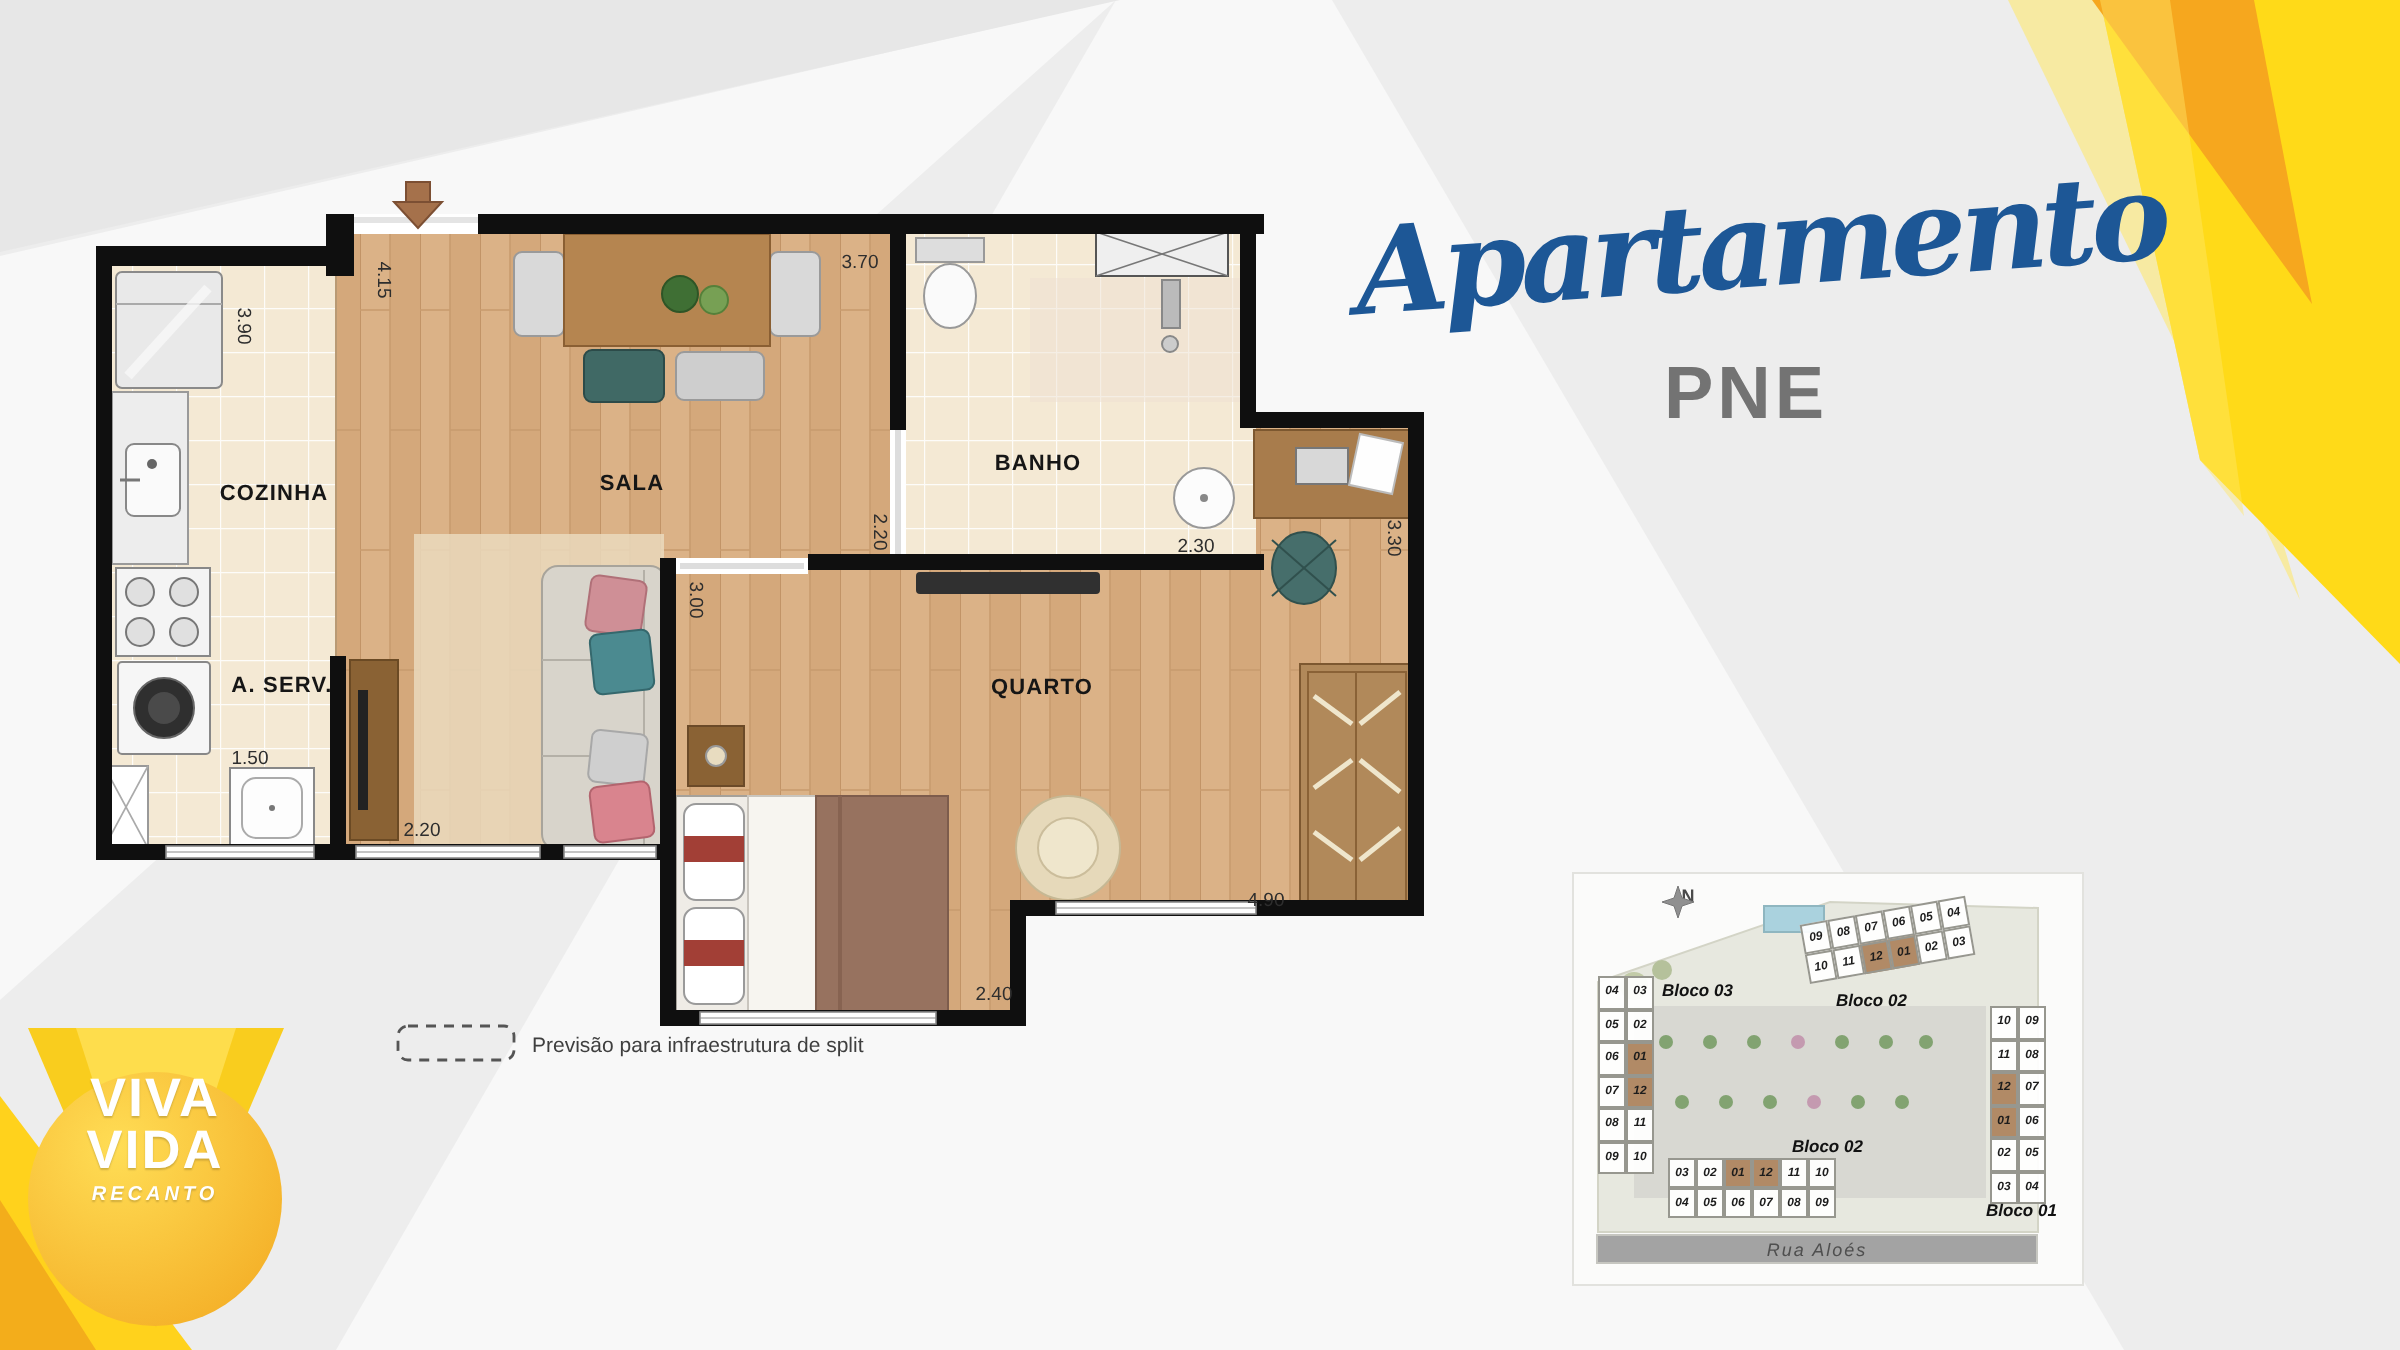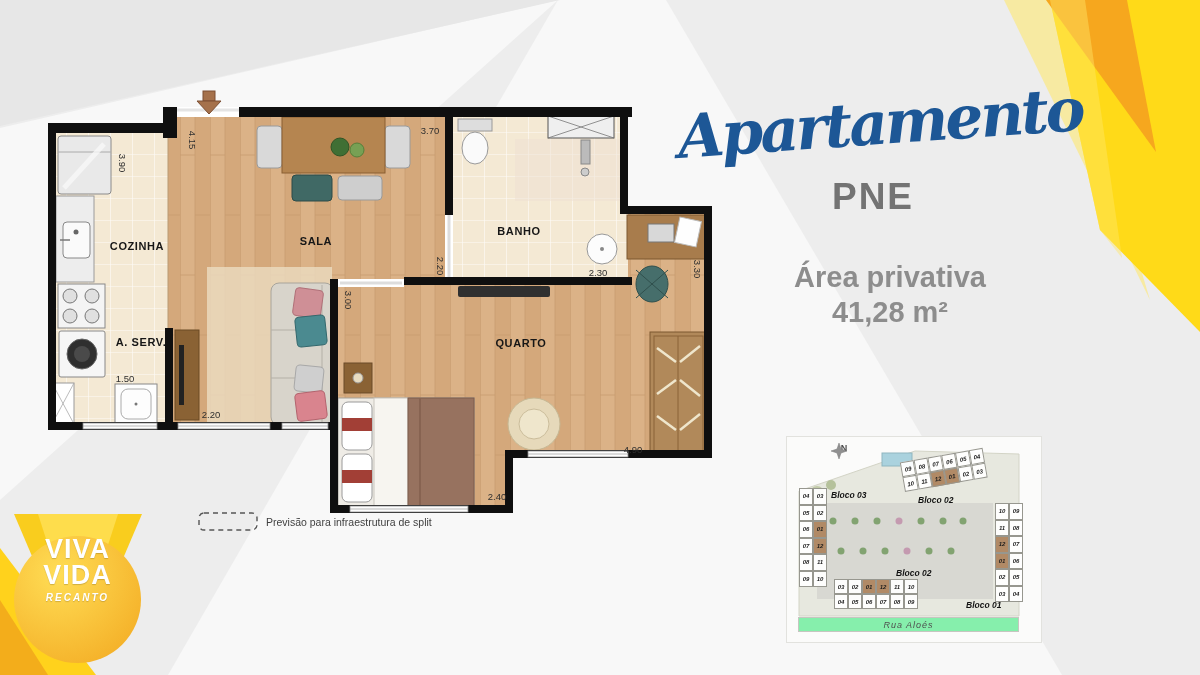--- a/index.html
+++ b/index.html
@@ -40,23 +40,23 @@
     background:rgba(255,255,255,.93);border:0.5px solid #97978f;box-sizing:border-box;}
   .block .unit.hl{background:#b18a66;}
   .b-vert{grid-template-columns:repeat(2,14px);grid-auto-rows:16.5px;}
   .b-horz{grid-template-columns:repeat(6,14px);grid-auto-rows:15px;}
   .b03{left:12px;top:51px;}
   .b02{left:118px;top:25px;transform:rotate(-10deg);transform-origin:left bottom;}
   .b04{left:47px;top:142px;}
   .b01{left:208px;top:66px;}
   .block-label{position:absolute;font-style:italic;font-weight:bold;font-size:8.5px;color:#121212;white-space:nowrap;}
   .lb03{left:44px;top:53px;} .lb02{left:131px;top:58px;}
-  .lb04{left:109px;top:131px;} .lb01{left:179px;top:163px;}
+  .lb04{left:109px;top:131px;} .lb01{left:206px;top:163px;}
   .street-bar{position:absolute;left:11px;top:180px;width:221px;height:15px;
-    background:#86efac;border:1px solid #c6c6c0;box-sizing:border-box;
+    background:#a3a3a3;border:1px solid #c6c6c0;box-sizing:border-box;
     display:flex;align-items:center;justify-content:center;
     font-style:italic;font-size:9px;color:#4f4f4f;letter-spacing:1px;}
 </style>
 </head>
 <body>
 
 <div class="stage">
 
   <svg width="1200" height="675" viewBox="0 0 1200 675">
     <polygon points="558,0 0,128 0,500" fill="#f8f8f8"></polygon>
@@ -275,24 +275,20 @@
     </g>
 
     <g>
       <rect x="199" y="513" width="58" height="17" rx="5" fill="none" stroke="#555555" stroke-width="1.4" stroke-dasharray="5,4"></rect>
       <text class="legendtext" x="266" y="526">Previsão para infraestrutura de split</text>
     </g>
   </svg>
 
   <div class="apt-script">Apartamento</div>
   <div class="pne">PNE</div>
-  <div class="area">
-    <div>Área privativa</div>
-    <div>41,28 m²</div>
-  </div>
 
   <div class="logo-circle">
     <div class="logo-line">VIVA</div>
     <div class="logo-line">VIDA</div>
     <div class="logo-sub">RECANTO</div>
   </div>
 
   <div class="sitemap">
     <svg class="ground" width="254" height="205" viewBox="0 0 254 205">
       <polygon points="12,54 128,14 232,17 232,179 12,179" fill="#e7e8df" stroke="#d3d4c6"></polygon>

